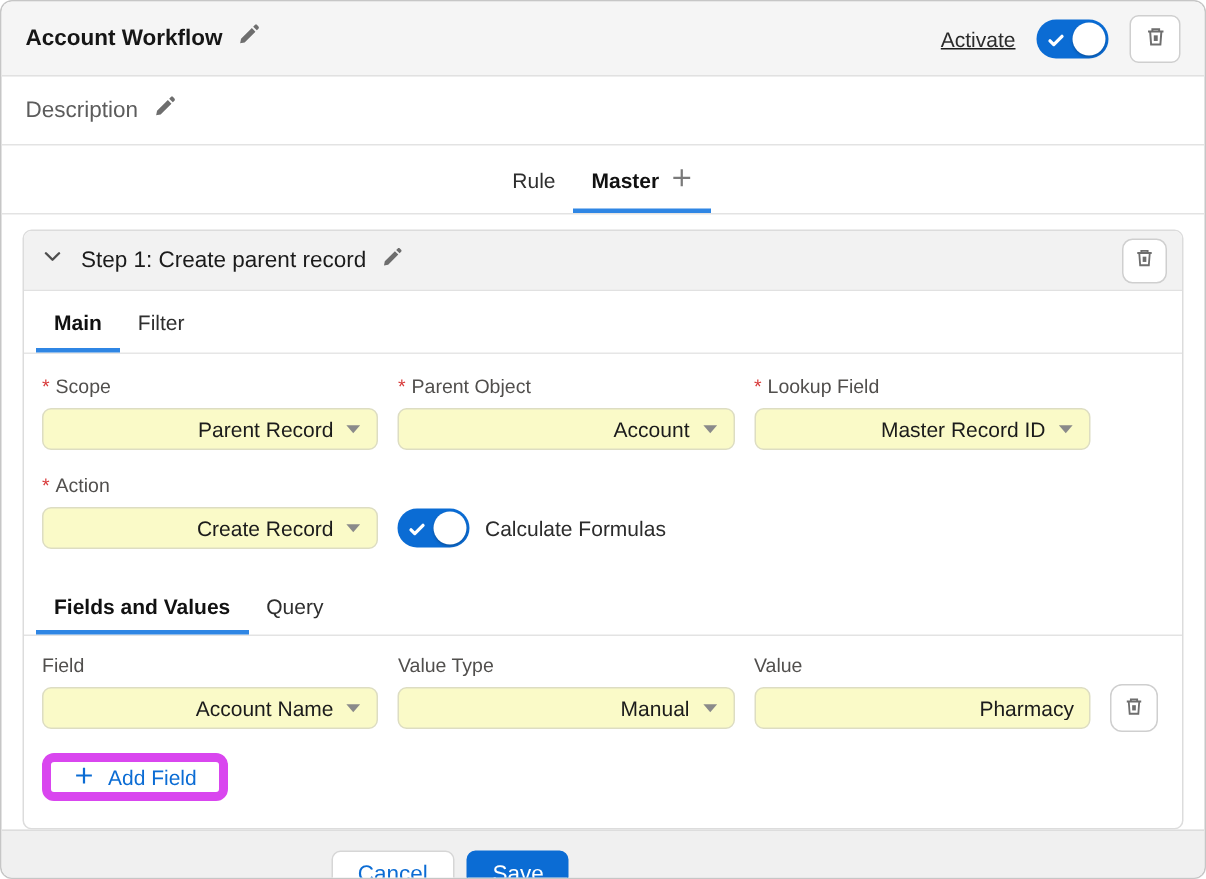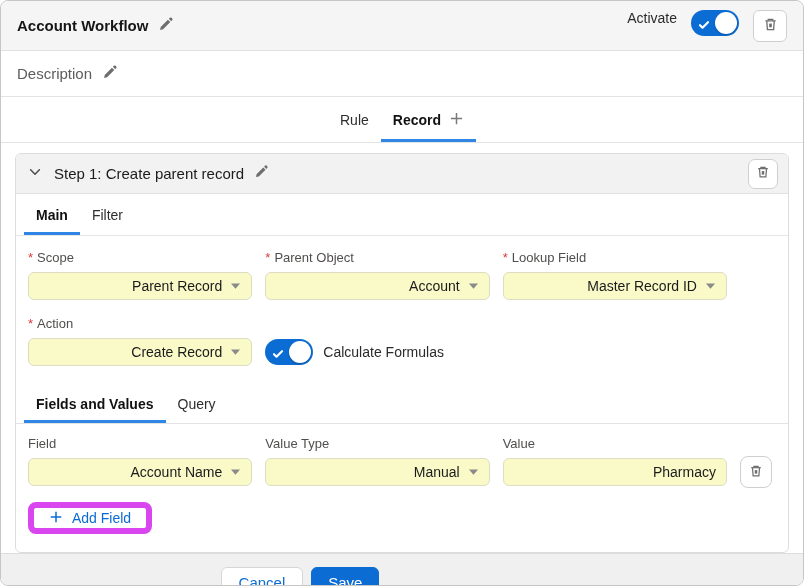--- a/index.html
+++ b/index.html
@@ -21,21 +21,21 @@
   
   .topbar {
     height: 50px; flex: 0 0 auto;
     background: #f5f5f5;
     border-bottom: 1px solid #e1e1e1;
     display: flex; align-items: center;
     padding: 0 16px;
   }
   .topbar .title { font-size: 15px; font-weight: bold; color: #161616; }
   .icon-btn-plain { background: none; border: none; cursor: pointer; display: inline-flex; align-items: center; margin-left: 10px; }
-  .topbar .right { margin-left: auto; display: flex; gap: 14px; }
+  .topbar .right { margin-left: auto; display: flex; align-items: center; gap: 14px; text-decoration: underline; }
   .activate-label { font-size: 14px; color: #2b2b2b; }
 
   .toggle {
     width: 48px; height: 26px; border-radius: 13px;
     background: #0b6cd4;
     position: relative; display: inline-flex; align-items: center;
     cursor: pointer; border: none; flex: 0 0 auto;
   }
   .toggle .check { position: absolute; left: 7px; top: 7px; }
   .toggle .knob {
@@ -212,21 +212,21 @@
           </svg>
       </span>
     </span>
   </div>
 
   <div class="wf-tabs">
     <div class="tab">
       <span>Rule</span>
     </div>
     <div class="tab active">
-      <span>Record</span>
+      <span>Master</span>
       <span>
         <svg width="15" height="15" viewBox="0 0 16 16" stroke="#7a7a7a" stroke-width="1.6">
             <path d="M8 2v12M2 8h12"></path>
           </svg>
       </span>
     </div>
   </div>
 
   <div class="card">
     <div class="card-header">

